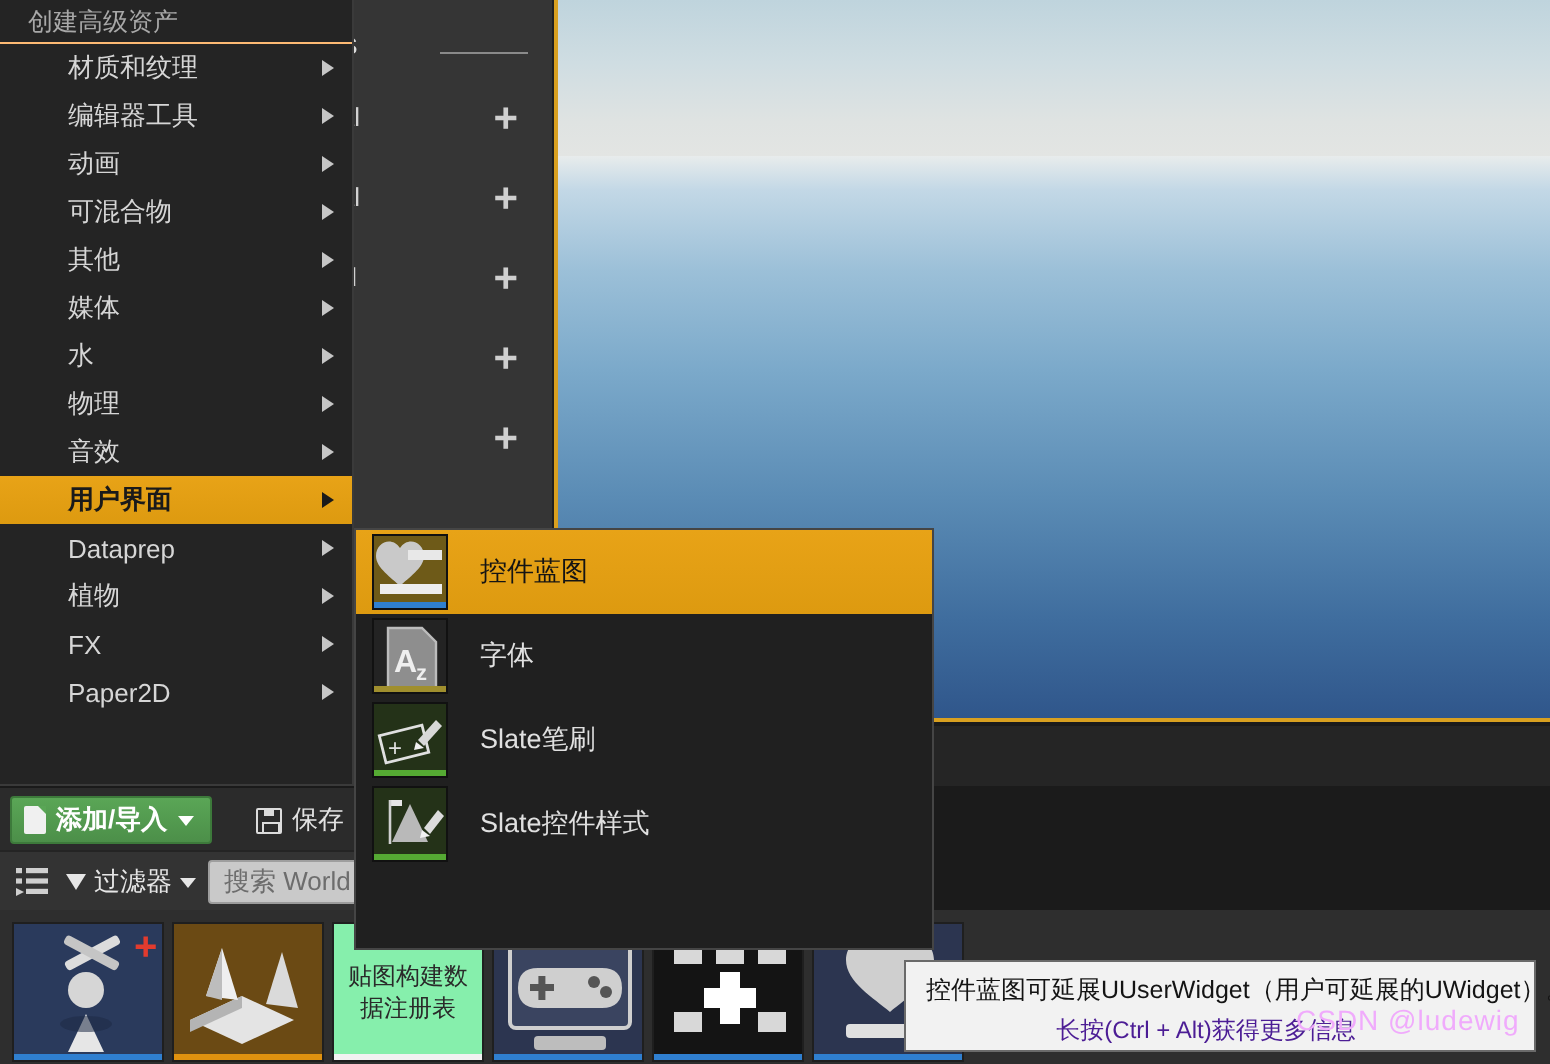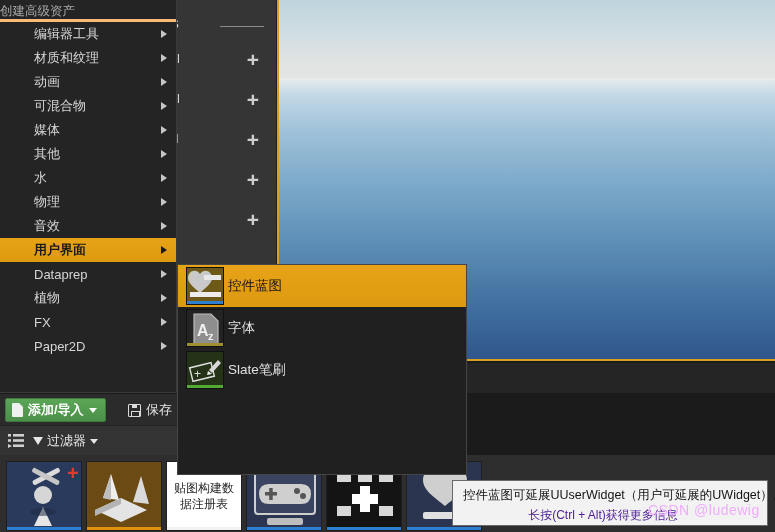--- a/index.html
+++ b/index.html
@@ -133,35 +133,35 @@
     position: absolute; left: 0; top: 455px; width: 775px; height: 77px;
     background: #2e2e2e;
   }
   .thumb {
     position: absolute; top: 6px; width: 76px; height: 70px;
     border: 1px solid #1f1f1f; overflow: hidden;
   }
   .thumb .tbar { position: absolute; left: 0; bottom: 0; width: 100%; height: 3px; }
   .thumb-label {
     position: absolute; top: 6px; width: 76px; height: 70px;
-    background: #ffffff; border: 1px solid #1f1f1f;
+    background: #86efac; border: 1px solid #1f1f1f;
     display: flex; align-items: center; justify-content: center; text-align: center;
     font-size: 12px; color: #2a2a2a; line-height: 1.35; padding: 0 4px;
   }
   .thumb-label .tbar { position: absolute; left: 0; bottom: 0; width: 100%; height: 3px; background: #f2f2f2; }
 
   
   #context-menu {
     position: absolute; left: 0; top: 0; width: 177px; height: 393px;
     background: #242424; border: 1px solid #3a3a3a; border-left: none; border-top: none;
   }
   #context-menu .cm-header {
-    height: 22px; line-height: 22px; 
+    height: 22px; line-height: 22px; padding-left: 14px;
     font-size: 12.5px; color: #a8a8a8;
-    border-bottom: 3px solid #fdba74;
+    border-bottom: 1px solid #fdba74;
   }
   .cm-item {
     position: relative; height: 24px; display: flex; align-items: center;
     padding-left: 34px; font-size: 13px; color: #d6d6d6;
     white-space: nowrap;
   }
   .cm-item .arrow {
     position: absolute; right: 9px; top: 8px;
     width: 0; height: 0;
     border-top: 4.5px solid transparent; border-bottom: 4.5px solid transparent;
@@ -173,21 +173,21 @@
   }
   .cm-item.selected .arrow { border-left-color: #1a1a1a; }
 
   
   #submenu {
     position: absolute; left: 177px; top: 264px; width: 290px; height: 211px;
     background: #202020; border: 1px solid #454545;
   }
   .sm-item {
     position: relative; height: 42px; display: flex; align-items: center;
-    padding-left: 8px; gap: 4px;
+    padding-left: 8px; gap: 16px;
     font-size: 13.5px; color: #e0e0e0; white-space: nowrap;
   }
   .sm-item.selected {
     background: linear-gradient(to bottom, #e8a317, #dd9a10);
     color: #141414;
   }
   .sm-icon {
     width: 38px; height: 38px; position: relative; flex: 0 0 38px;
     border: 1px solid #111; overflow: hidden;
   }
@@ -269,20 +269,23 @@
       <rect x="0" y="5.2" width="3" height="2.6" fill="#cfcfcf"></rect>
       <rect x="5" y="5.2" width="11" height="2.6" fill="#cfcfcf"></rect>
       <polygon points="0,10 4,12 0,14" fill="#cfcfcf"></polygon>
       <rect x="5" y="10.4" width="11" height="2.6" fill="#cfcfcf"></rect>
     </svg>
     <div id="filter-btn">
       <span class="funnel-icon"></span>
       <span>过滤器</span>
       <span class="caret-down" style="color:#e6e6e6;"></span>
     </div>
+    <div id="search-box">
+      <span class="ph">搜索 World</span>
+    </div>
   </div>
 
   <div id="asset-strip">
 
     <div class="thumb" style="left:6px;background:#2a3a5c;">
       <svg viewBox="0 0 76 70" width="76" height="70">
         <rect x="24" y="12" width="30" height="5" rx="2" fill="#dcdcdc" transform="rotate(-28 39 14)"></rect>
         <rect x="24" y="12" width="30" height="5" rx="2" fill="#c5c5c5" transform="rotate(28 39 14)"></rect>
         <circle cx="36" cy="33" r="9" fill="#d6d6d6"></circle>
         <polygon points="36,45 45,64 27,64" fill="#e6e6e6"></polygon>
@@ -341,41 +344,41 @@
         <rect x="16" y="50" width="44" height="7" rx="2" fill="#e0e0e0"></rect>
       </svg>
       <div class="tbar" style="background:#2f7fd0;"></div>
     </div>
   </div>
 
   <div id="context-menu">
     <div class="cm-header">创建高级资产</div>
 
     <div class="cm-item">
+      <span>材质和纹理</span>
+      <span class="arrow"></span>
+    </div>
+    <div class="cm-item">
       <span>编辑器工具</span>
       <span class="arrow"></span>
     </div>
     <div class="cm-item">
-      <span>材质和纹理</span>
-      <span class="arrow"></span>
-    </div>
-    <div class="cm-item">
       <span>动画</span>
       <span class="arrow"></span>
     </div>
     <div class="cm-item">
       <span>可混合物</span>
       <span class="arrow"></span>
     </div>
     <div class="cm-item">
+      <span>其他</span>
+      <span class="arrow"></span>
+    </div>
+    <div class="cm-item">
       <span>媒体</span>
-      <span class="arrow"></span>
-    </div>
-    <div class="cm-item">
-      <span>其他</span>
       <span class="arrow"></span>
     </div>
     <div class="cm-item">
       <span>水</span>
       <span class="arrow"></span>
     </div>
     <div class="cm-item">
       <span>物理</span>
       <span class="arrow"></span>
     </div>
@@ -437,20 +440,33 @@
           <rect x="4" y="13" width="22" height="14" fill="none" stroke="#e0e0e0" stroke-width="1.4" transform="rotate(-14 15 20)"></rect>
           <text x="7" y="26" font-size="12" fill="#e0e0e0" font-family="Liberation Sans, sans-serif">+</text>
           <path d="M22 18 L31 8 l3 3 L25 21 z" fill="#d8d8d8"></path>
           <path d="M21 19 l4 3 l-5 1 z" fill="#f0f0f0"></path>
         </svg>
         <span class="ibar" style="background:#55aa33;"></span>
       </span>
       <span>Slate笔刷</span>
     </div>
 
+    <div class="sm-item">
+      <span class="sm-icon" style="background:#243218;">
+        <svg viewBox="0 0 38 38" width="38" height="38">
+          <polygon points="18,8 27,27 9,27" fill="#b9b9b9"></polygon>
+          <path d="M8 6 L14 6 L14 9 L8 9 z" fill="#e6e6e6"></path>
+          <line x1="8" y1="6" x2="8" y2="28" stroke="#d0d0d0" stroke-width="1.3"></line>
+          <path d="M25 20 L32 11 l3 3 L28 23 z" fill="#dcdcdc"></path>
+          <path d="M24 21 l4 3 l-5 1 z" fill="#f2f2f2"></path>
+        </svg>
+        <span class="ibar" style="background:#55aa33;"></span>
+      </span>
+      <span>Slate控件样式</span>
+    </div>
 
   </div>
 
   <div id="tooltip">
     <div class="tt-line1">控件蓝图可延展UUserWidget（用户可延展的UWidget）。</div>
     <div class="tt-line2">长按(Ctrl + Alt)获得更多信息</div>
   </div>
 
   <div id="watermark">CSDN @ludewig</div>
 

